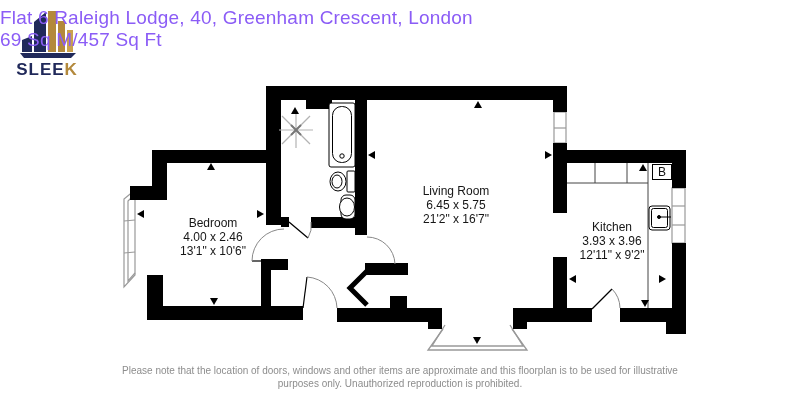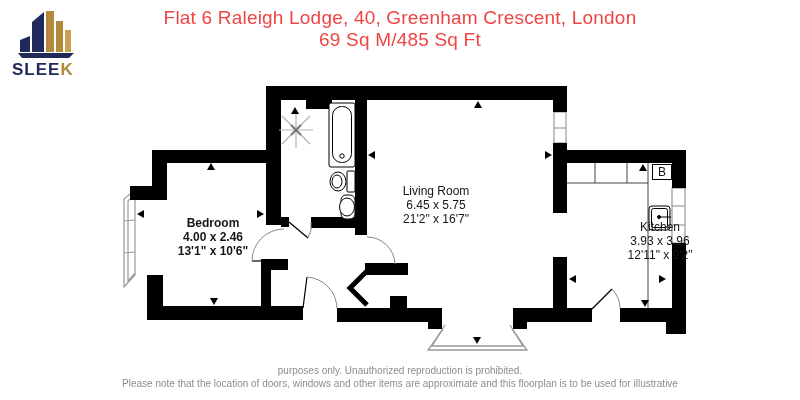--- a/index.html
+++ b/index.html
@@ -1,28 +1,28 @@
 <!DOCTYPE html>
 <html><head>
 <meta charset="utf-8">
 <style>
   html,body{margin:0;padding:0;background:#fff;}
   #stage{position:relative;width:800px;height:400px;background:#ffffff;overflow:hidden;
          font-family:"Liberation Sans", sans-serif;color:#1a1a1a;}
-  .hdr{position:absolute;left:0;right:0;top:7px;text-align:center;line-height:22px;
-       font-size:19px;color:#ef4444;letter-spacing:.2px;}
+  .hdr{position:absolute;left:0;right:0;top:7px;text-align:left;line-height:22px;
+       font-size:19px;color:#8b5cf6;letter-spacing:.2px;}
   .hdr div{white-space:nowrap;}
   .roomlbl{position:absolute;text-align:center;font-size:12px;line-height:14px;color:#161616;
            transform:translateX(-50%);white-space:nowrap;}
   .footer{position:absolute;left:0;right:0;top:364px;text-align:center;font-size:10px;
           line-height:13px;color:#8d8d8d;}
   #boilerbox{position:absolute;left:652px;top:164px;width:18px;height:14px;border:1.4px solid #000;
              background:#fff;display:flex;align-items:center;justify-content:center;
              font-size:12px;color:#111;}
-  #logo{position:absolute;left:12px;top:6px;width:70px;text-align:left;}
+  #logo{position:absolute;left:12px;top:6px;width:70px;text-align:center;}
   #logo .brand{font-size:17px;font-weight:bold;letter-spacing:1px;line-height:16px;}
   #plan{position:absolute;left:0;top:0;}
 </style>
 </head>
 <body>
 
 <div id="stage">
 
   <div id="logo">
     <svg width="66" height="52" viewBox="0 0 66 52">
@@ -31,21 +31,21 @@
       <rect x="34" y="5" width="8" height="41" fill="#b3893c"></rect>
       <rect x="44" y="15" width="7" height="31" fill="#b3893c"></rect>
       <rect x="53" y="24" width="6" height="22" fill="#caa14e"></rect>
       <polygon points="6,47 62,47 57,52 10,52" fill="#20295a"></polygon>
     </svg>
     <div class="brand"><span style="color:#20295a">SLEE</span><span style="color:#b3893c">K</span></div>
   </div>
 
   <div class="hdr">
     <div>Flat 6 Raleigh Lodge, 40, Greenham Crescent, London</div>
-    <div>69 Sq M/485 Sq Ft</div>
+    <div>69 Sq M/457 Sq Ft</div>
   </div>
 
   <svg id="plan" width="800" height="400" viewBox="0 0 800 400">
 
     <g stroke="#999" fill="#fff" stroke-width="1.2">
       <polygon points="135,190 124,199 124,287 135,275"></polygon>
       <polyline points="135,194 128,201 128,281 135,273" fill="none"></polyline>
       <line x1="124" y1="221" x2="135" y2="220"></line>
       <line x1="124" y1="253" x2="135" y2="252"></line>
     </g>
@@ -174,38 +174,38 @@
       <polygon points="368,155 375,151 375,159"></polygon>
       <polygon points="552,155 545,151 545,159"></polygon>
       <polygon points="477,344 473,337 481,337"></polygon>
       <polygon points="643,164 639,171 647,171"></polygon>
       <polygon points="569,279 576,275 576,283"></polygon>
       <polygon points="666,279 659,275 659,283"></polygon>
       <polygon points="645,307 641,300 649,300"></polygon>
     </g>
   </svg>
 
-  <div class="roomlbl" style="left:213px;top:216px;font-weight:bold;">
+  <div class="roomlbl" style="left:213px;top:216px;">
     <div>Bedroom</div>
     <div>4.00 x 2.46</div>
     <div>13'1" x 10'6"</div>
   </div>
-  <div class="roomlbl" style="left:436px;top:184px;">
+  <div class="roomlbl" style="left:456px;top:184px;">
     <div>Living Room</div>
     <div>6.45 x 5.75</div>
     <div>21'2" x 16'7"</div>
   </div>
-  <div class="roomlbl" style="left:612px;top:220px;margin-left:48px;">
+  <div class="roomlbl" style="left:612px;top:220px;">
     <div>Kitchen</div>
     <div>3.93 x 3.96</div>
     <div>12'11" x 9'2"</div>
   </div>
 
   <div id="boilerbox">
     <span>B</span>
   </div>
 
   <div class="footer">
+    <div>Please note that the location of doors, windows and other items are approximate and this floorplan is to be used for illustrative</div>
     <div>purposes only. Unauthorized reproduction is prohibited.</div>
-    <div>Please note that the location of doors, windows and other items are approximate and this floorplan is to be used for illustrative</div>
   </div>
 
 </div>
 
 </body></html>

